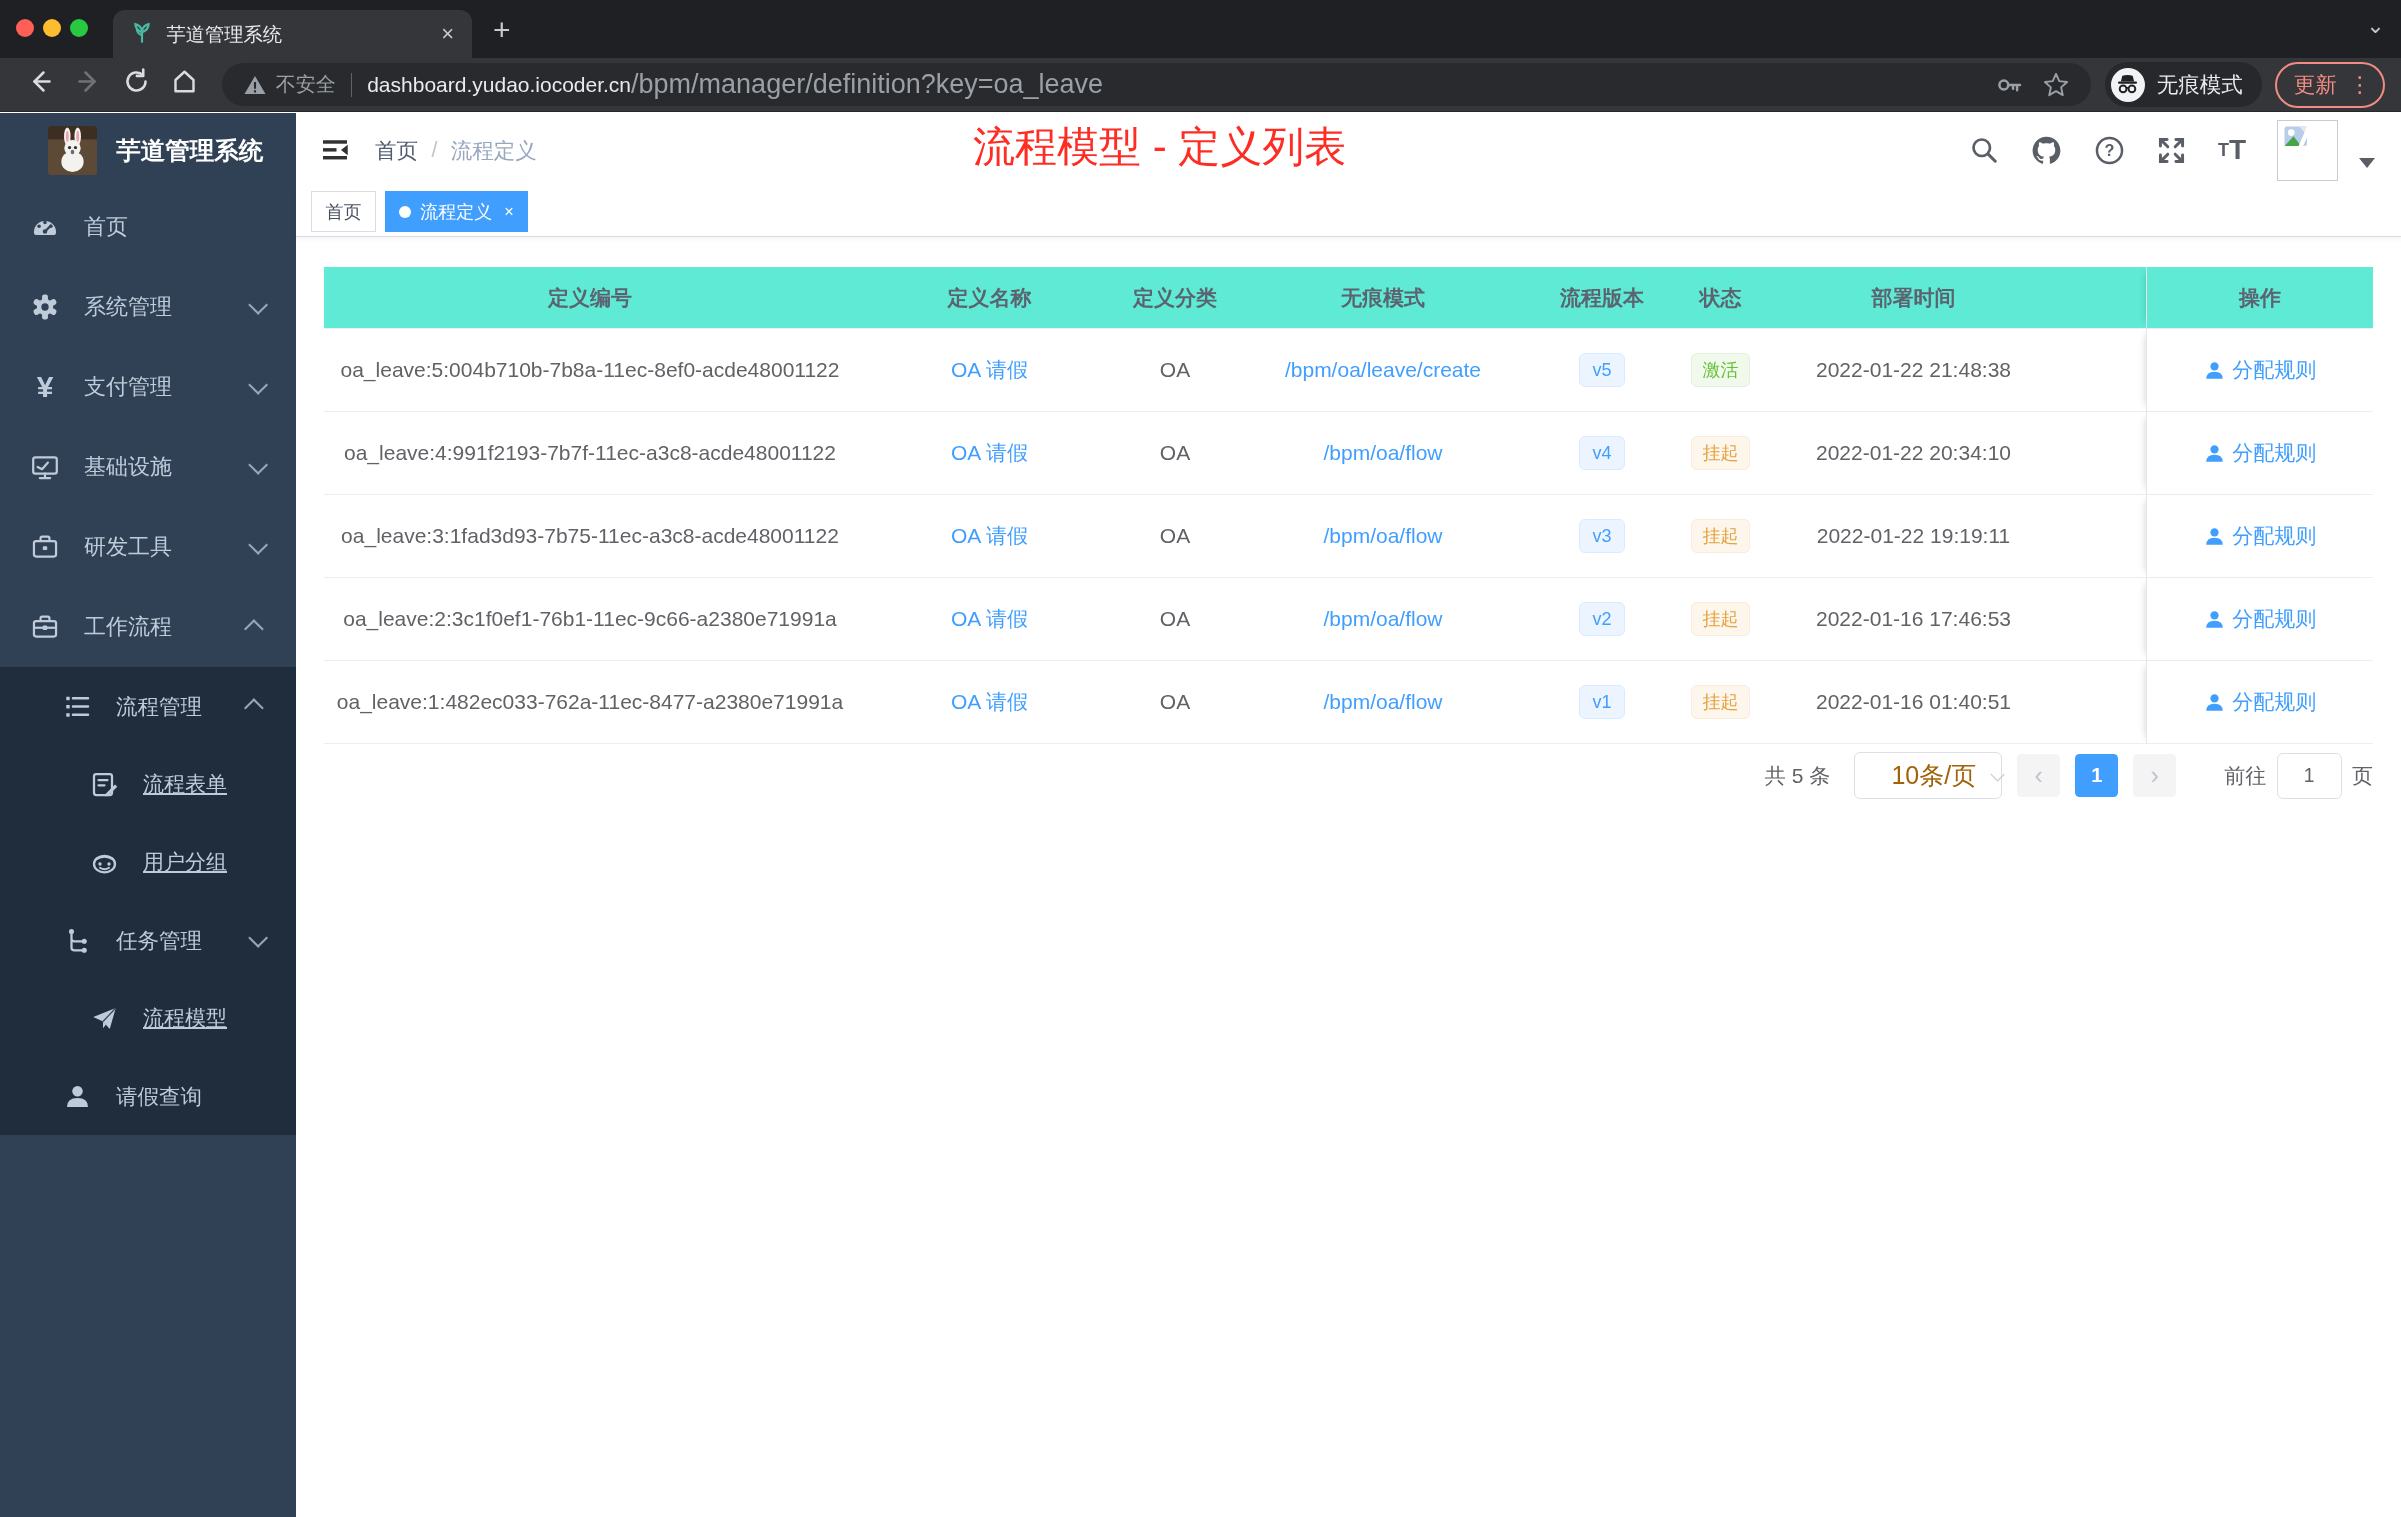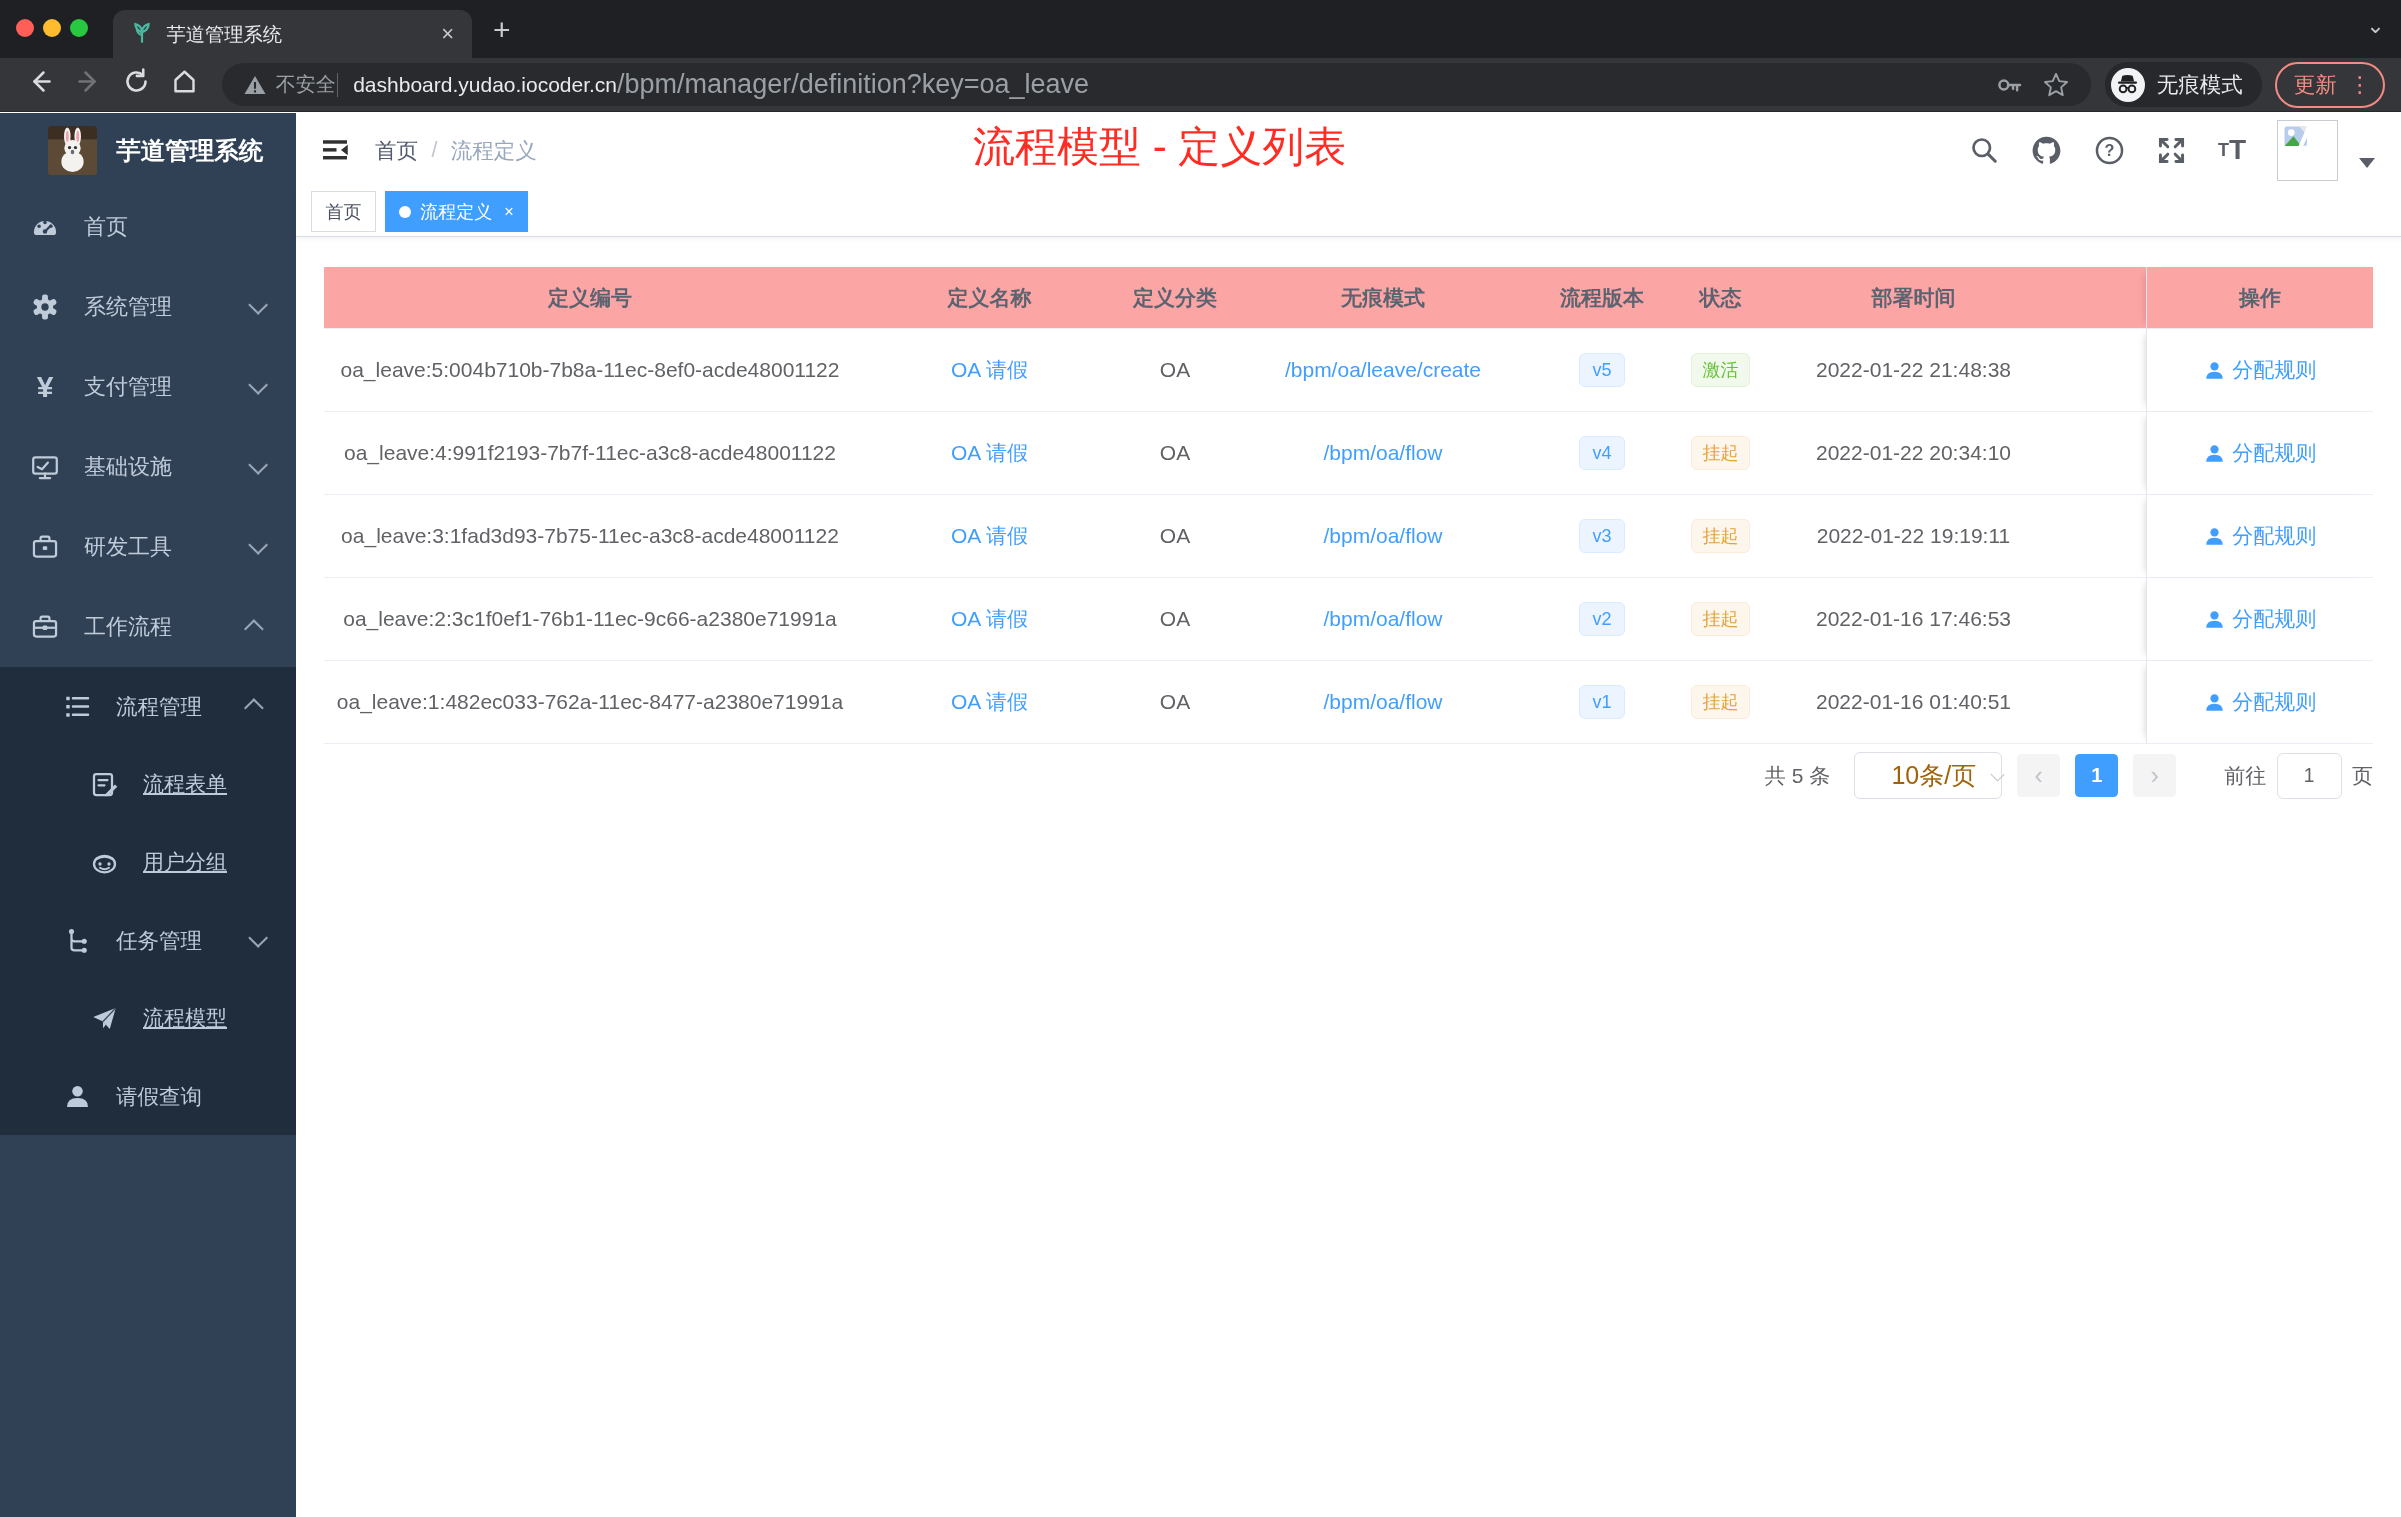--- a/index.html
+++ b/index.html
@@ -18,21 +18,21 @@
        border-radius:12px 12px 0 0;display:flex;align-items:center;padding:0 18px;box-sizing:border-box;color:#e8eaed;}
   .tab-title{font-size:19.3px;margin-left:13.4px;flex:1;white-space:nowrap;overflow:hidden;}
   .tab-close{font-size:22px;color:#c7cacd;margin-left:9px;}
   .newtab{position:absolute;left:493px;top:16.3px;font-size:30px;color:#c7cacd;line-height:27px;}
   .win-chevron{position:absolute;right:16.3px;top:13.4px;font-size:22px;color:#c7cacd;}
   .urlbar{position:relative;height:53px;background:#35363a;display:flex;align-items:center;padding:0 16.3px;border-bottom:1.5px solid #27282b;box-sizing:content-box;}
   .nav-ic{width:48px;text-align:center;font-size:25px;color:#dadce0;flex:none;}
   .nav-ic.dim{color:#6f7377;}
   .omnibox{flex:1;height:43px;background:#282a2d;border-radius:22px;margin:0 13.4px;display:flex;align-items:center;padding:0 21px;min-width:0;}
   .ob-warn{margin-right:9px;flex:none;display:flex;}
-  .ob-notsecure{color:#9aa0a6;font-size:20px;margin-right:1px;flex:none;}
+  .ob-notsecure{color:#9aa0a6;font-size:20px;margin-right:15px;flex:none;}
   .ob-div{width:1.5px;height:24px;background:#5f6368;margin-right:15px;flex:none;}
   .ob-host{color:#e8eaed;font-size:21px;flex:none;}
   .ob-path{color:#9aa0a6;font-size:27px;flex:1;white-space:nowrap;overflow:hidden;min-width:0;}
   .ob-key,.ob-star{flex:none;margin-left:19.3px;display:flex;color:#9aa0a6;font-size:25px;}
   .incog{flex:none;height:45px;border-radius:22px;background:#27282b;display:flex;align-items:center;padding:0 19.3px 0 6px;margin-right:13.4px;}
   .incog-circle{width:34px;height:34px;border-radius:50%;background:#f1f3f4;display:flex;align-items:center;justify-content:center;margin-right:12px;}
   .incog-label{color:#e8eaed;font-size:21.5px;}
   .update-pill{flex:none;height:42px;border:2.2px solid #f28b82;border-radius:24px;display:flex;align-items:center;padding:0 12px 0 16.3px;color:#f28b82;}
   .update-label{font-size:21.5px;margin-right:12px;}
   .update-dots{font-size:22px;letter-spacing:0;}
@@ -73,21 +73,21 @@
   
   .tagsbar{height:49px;background:#fff;border-bottom:1.5px solid #d8dce5;box-shadow:0 3px 4.5px rgba(0,0,0,.04);display:flex;align-items:center;padding-left:15px;position:relative;}
   .tag{height:39px;display:flex;align-items:center;padding:0 13.4px;border:1.5px solid #d8dce5;background:#fff;color:#495060;font-size:18px;margin-right:9px;cursor:pointer;}
   .tag.active{background:#409eff;border-color:#409eff;color:#fff;}
   .tag .dot{width:12px;height:12px;border-radius:50%;background:#fff;margin-right:9px;}
   .tag .x{margin-left:12px;font-size:16.3px;}
   
   .content{position:relative;}
   .tbl{position:absolute;left:28px;top:30px;width:2049px;}
   .trow{display:flex;align-items:stretch;border-bottom:1.5px solid #ebeef5;background:#fff;}
-  .trow.head{background:#fca5a5;}
+  .trow.head{background:#5eead4;}
   .cell{display:flex;align-items:center;justify-content:center;text-align:center;font-size:21px;color:#606266;box-sizing:border-box;padding:0 6px;}
   .head .cell{font-weight:bold;color:#5c6370;height:61px;}
   .body .cell{height:82px;}
   .c1{width:532px;}.c2{width:267px;}.c3{width:104px;}.c4{width:312px;}
   .c5{width:126px;}.c6{width:111px;}.c7{width:275px;}.c8{width:95px;}
   .c9{width:227px;border-left:1.5px solid #e2e7ee;box-shadow:-6px 0 7.4px -6px rgba(0,0,0,.18);}
   .link{color:#409eff;cursor:pointer;}
   .vtag{display:inline-block;padding:6.7px 12px;border-radius:6px;background:#ecf5ff;border:1.5px solid #d9ecff;color:#409eff;font-size:18px;line-height:1;}
   .stag{display:inline-block;padding:6.7px 10.4px;border-radius:6px;font-size:18px;line-height:1;}
   .stag.active{background:#f0f9eb;border:1.5px solid #e1f3d8;color:#67c23a;}

